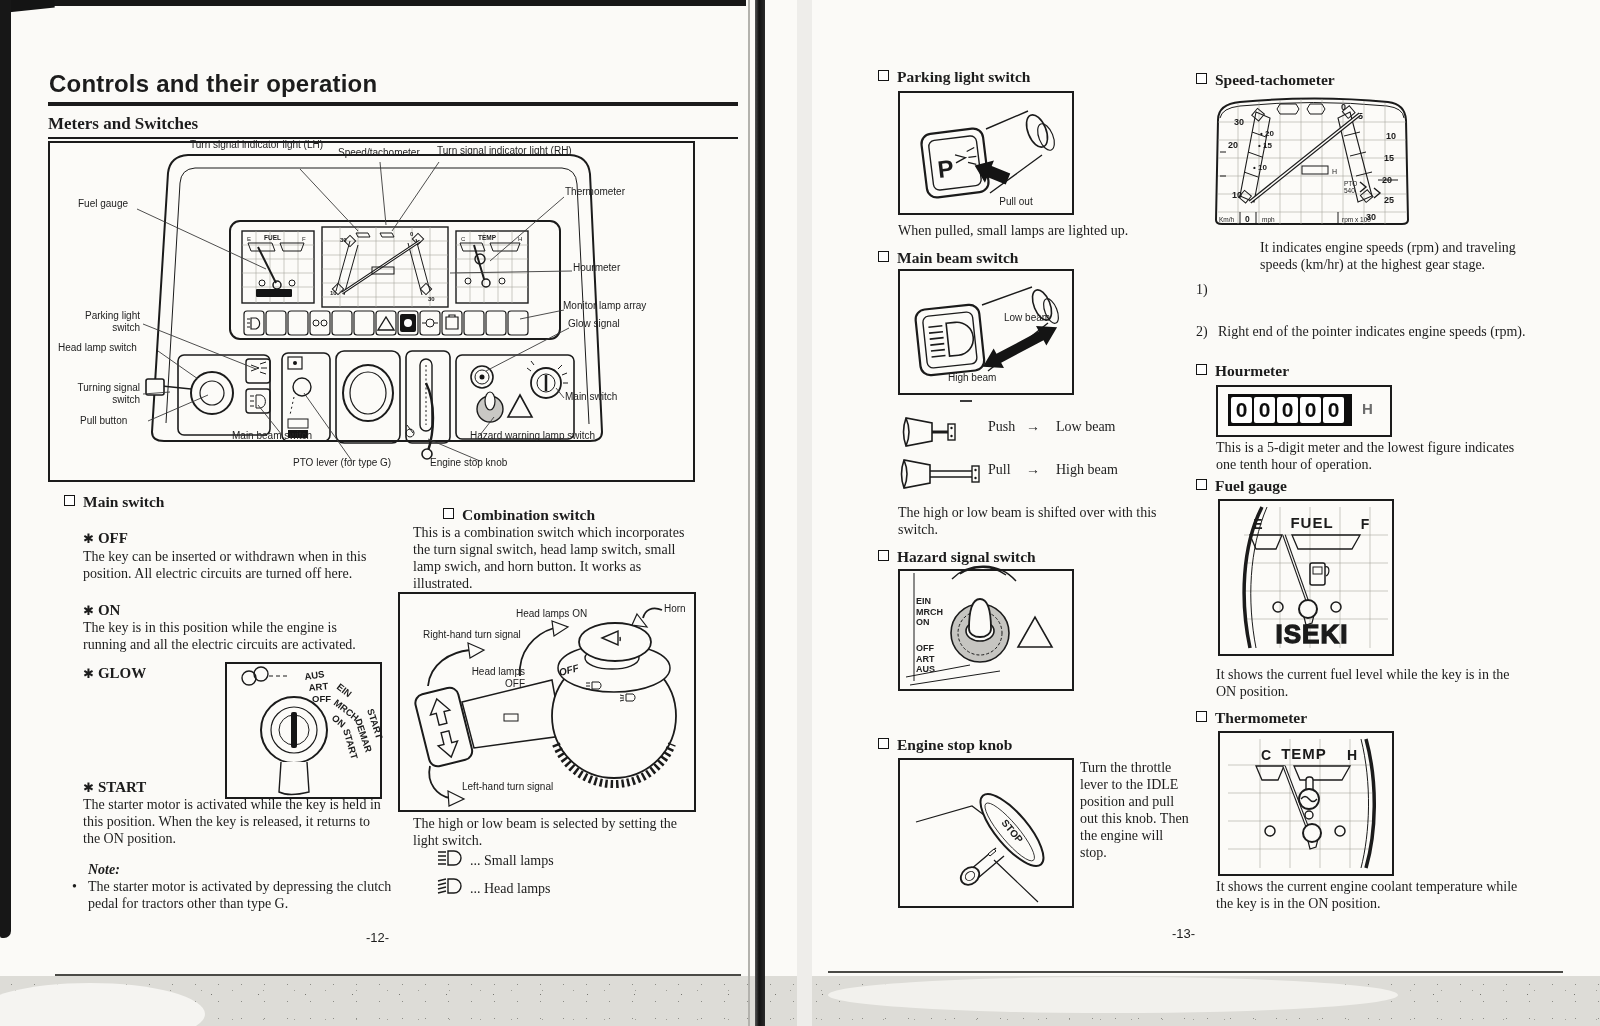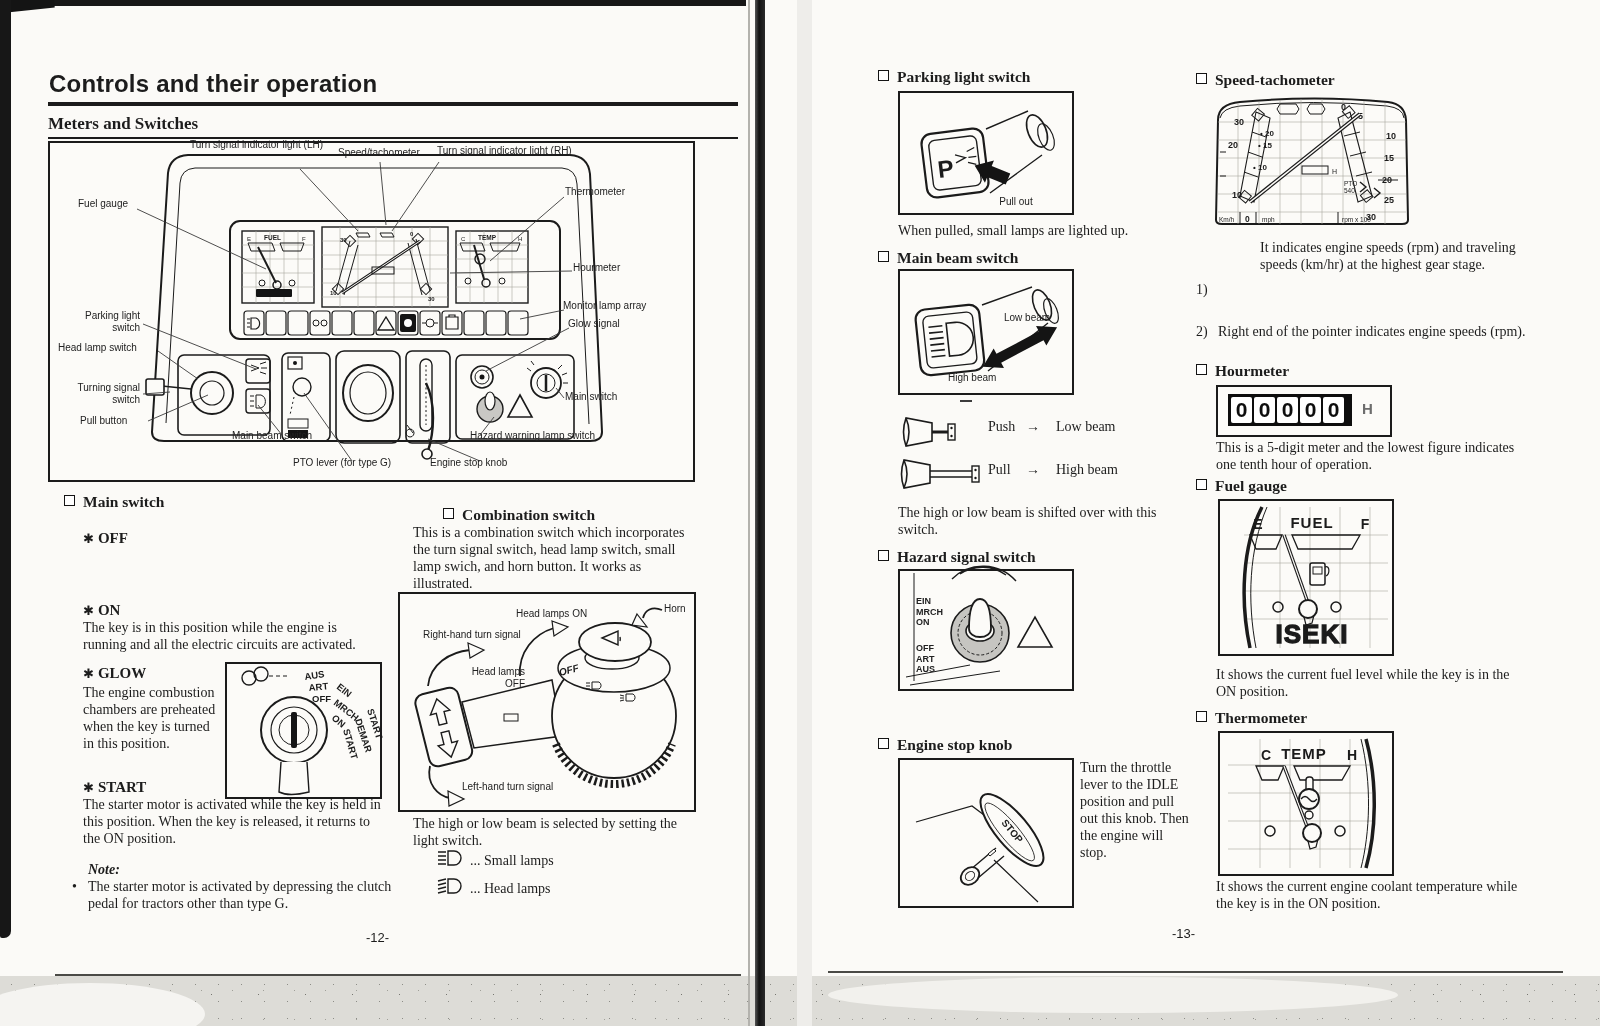--- a/index.html
+++ b/index.html
@@ -214,24 +214,24 @@
   <div class="abs lbl" style="left:293px;top:457px;">PTO lever (for type G)</div>
   <div class="abs lbl" style="left:430px;top:457px;">Engine stop knob</div>
   <div class="abs lbl" style="left:470px;top:430px;">Hazard warning lamp switch</div>
   <div class="abs lbl" style="left:565px;top:391px;">Main switch</div>
 
   <div class="abs h2" style="left:64px;top:493px;">
     <span class="sq"></span>
     <span>Main switch</span>
   </div>
   <div class="abs" style="left:83px;top:529px;"><span class="ast">✱</span><span class="term">OFF</span></div>
+  <div class="abs body" style="left:83px;top:548px;width:288px;">The key can be inserted or withdrawn when in this position. All electric circuits are turned off here.</div>
   <div class="abs" style="left:83px;top:601px;"><span class="ast">✱</span><span class="term">ON</span></div>
   <div class="abs body" style="left:83px;top:619px;width:300px;">The key is in this position while the engine is running and all the electric circuits are activated.</div>
   <div class="abs" style="left:83px;top:664px;"><span class="ast">✱</span><span class="term">GLOW</span></div>
-  <div class="abs body" style="left:83px;top:684px;width:140px;">The engine combustion chambers are preheated when the key is turned in this position.</div>
 
   <div class="abs figbox" style="left:225px;top:662px;width:153px;height:133px;">
     <svg width="153" height="133" viewBox="0 0 153 133">
       <circle class="k" stroke-width="1.4" cx="22" cy="14" r="7"></circle>
       <circle class="k" stroke-width="1.4" cx="34" cy="10" r="7"></circle>
       <path class="k" d="M42,12 L62,12" stroke-dasharray="4,3"></path>
       <circle class="k" stroke-width="2" cx="67" cy="66" r="33"></circle>
       <circle class="k" stroke-width="1.2" cx="67" cy="66" r="23"></circle>
       <circle class="k" stroke-width="1" cx="67" cy="66" r="15"></circle>
       <rect class="blk" x="64" y="48" width="6" height="36" rx="2"></rect>

